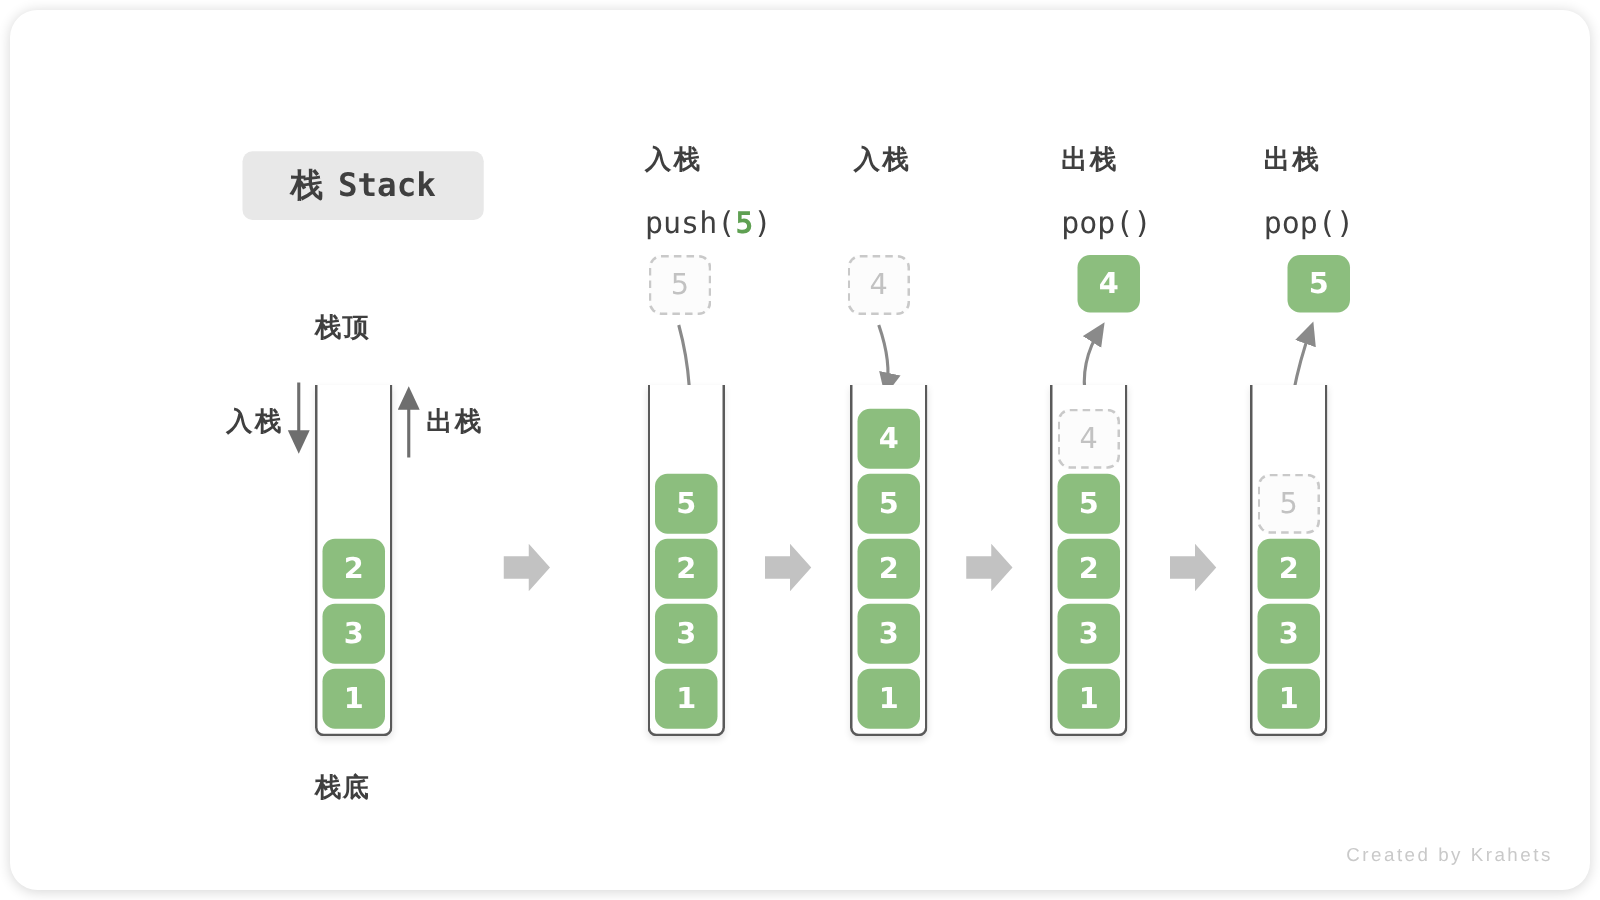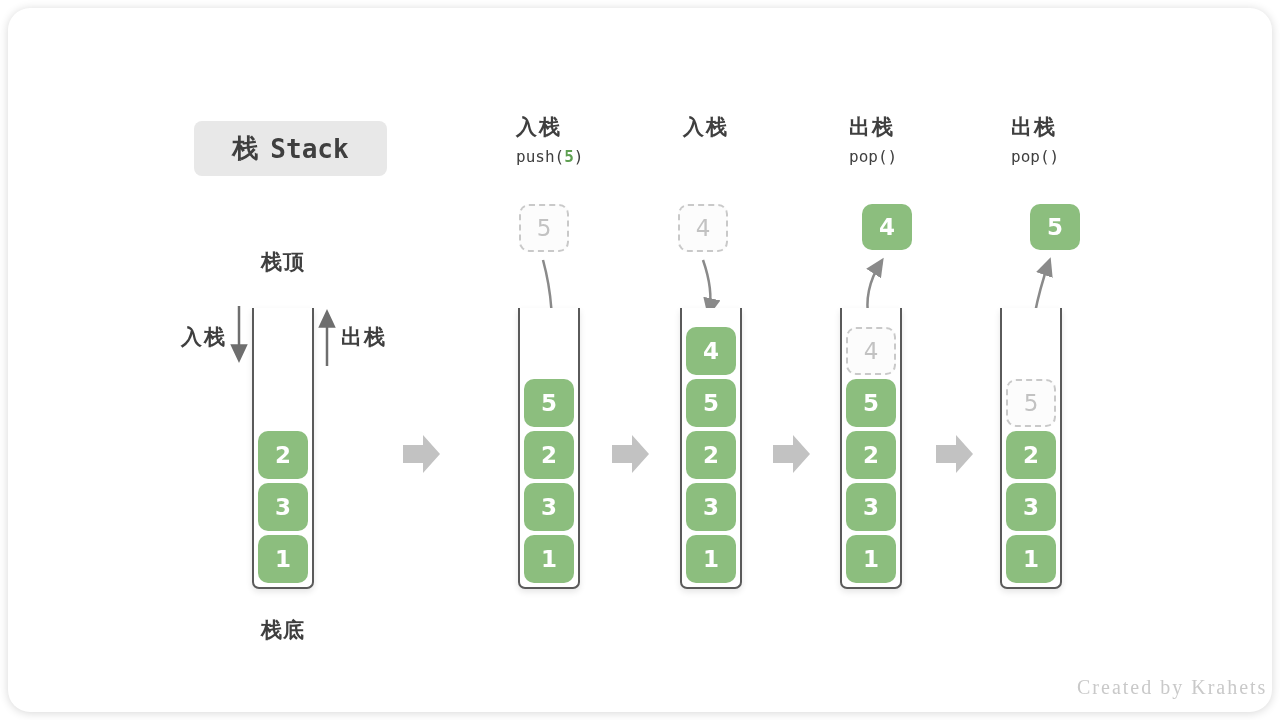--- a/index.html
+++ b/index.html
@@ -10,38 +10,38 @@
   }
   *{margin:0;padding:0;box-sizing:border-box;}
   html,body{width:1280px;height:720px;background:#ffffff;font-family:"DejaVu Sans",sans-serif;}
   .canvas{position:absolute;left:8px;top:8px;width:1264px;height:704px;background:#fff;
           border-radius:22px;box-shadow:0 1px 10px rgba(0,0,0,.16);overflow:hidden;}
   .badge{position:absolute;left:186px;top:113px;width:193px;height:55px;background:var(--badge-bg);
          border-radius:8px;display:flex;align-items:center;justify-content:center;gap:12px;
          font-family:"DejaVu Sans Mono",monospace;font-weight:700;font-size:26px;color:var(--text-dark);}
   .op{position:absolute;top:105px;width:160px;}
   .op-name{font-size:21px;font-weight:700;color:var(--text-dark);letter-spacing:2px;}
-  .op-code{margin-top:6px;font-family:"DejaVu Sans Mono",monospace;font-size:16px;color:var(--text-dark);}
+  .op-code{margin-top:23px;font-family:"DejaVu Sans Mono",monospace;font-size:24px;color:var(--text-dark);}
   .op-code .arg{color:var(--code-green);font-weight:700;}
   .well{position:absolute;top:300px;width:62px;height:281px;background:#fff;
         border:2px solid var(--well-border);border-top:none;border-radius:0 0 7px 7px;
         box-shadow:0 3px 6px rgba(0,0,0,.10);}
   .cell{position:absolute;width:50px;height:48px;border-radius:10px;background:var(--accent-green);
         color:#fff;font-size:23px;font-weight:600;display:flex;align-items:center;justify-content:center;}
   .cell.ghost{background:#FCFCFC;border:2px dashed var(--ghost-border);color:var(--ghost-text);font-weight:400;}
   .sidelabel{position:absolute;font-size:21px;font-weight:700;color:var(--text-dark);letter-spacing:2px;}
-  .centered{width:62px;text-align:center;letter-spacing:1px;}
+  .centered{width:62px;text-align:left;letter-spacing:1px;}
   svg.overlay{position:absolute;left:0;top:0;width:1264px;height:704px;pointer-events:none;}
   .curve{fill:none;stroke:var(--arrow-gray);stroke-width:2.5;}
   .sideline{fill:none;stroke:var(--side-arrow-gray);stroke-width:2.5;}
   .block{fill:var(--block-arrow-gray);}
   .ah-fill{fill:var(--arrow-gray);}
   .ah-fill-dark{fill:var(--side-arrow-gray);}
-  .watermark{position:absolute;left:1069px;top:668px;font-family:Liberation Serif, serif;
-             font-size:20px;color:var(--watermark-gray);letter-spacing:2px;}
+  .watermark{position:absolute;left:1069px;top:668px;font-family:Liberation Sans, sans-serif;
+             font-size:15px;color:var(--watermark-gray);letter-spacing:2px;}
 </style>
 </head>
 <body>
 
 <div class="canvas">
 
   <svg class="overlay">
     <defs>
       <marker id="ah" orient="auto" markerWidth="9" markerHeight="9" refX="5.5" refY="3.5">
         <path d="M0,0 L7.5,3.5 L0,7 z" class="ah-fill"></path>

